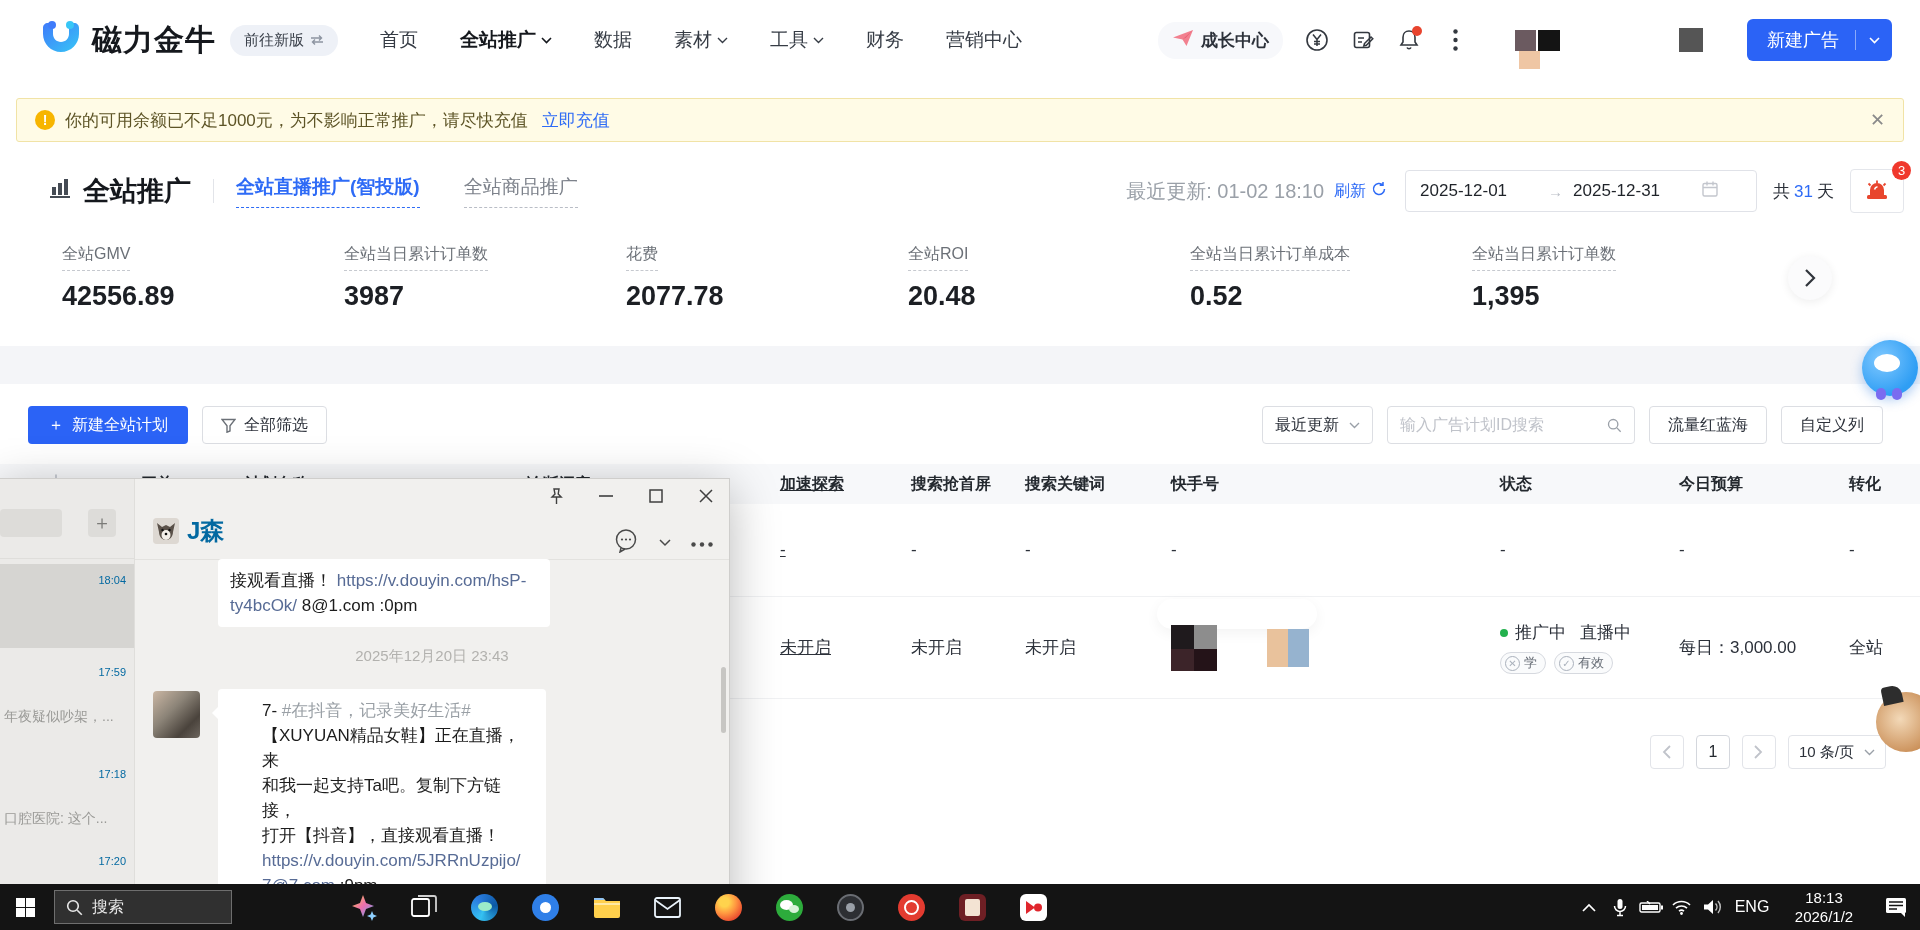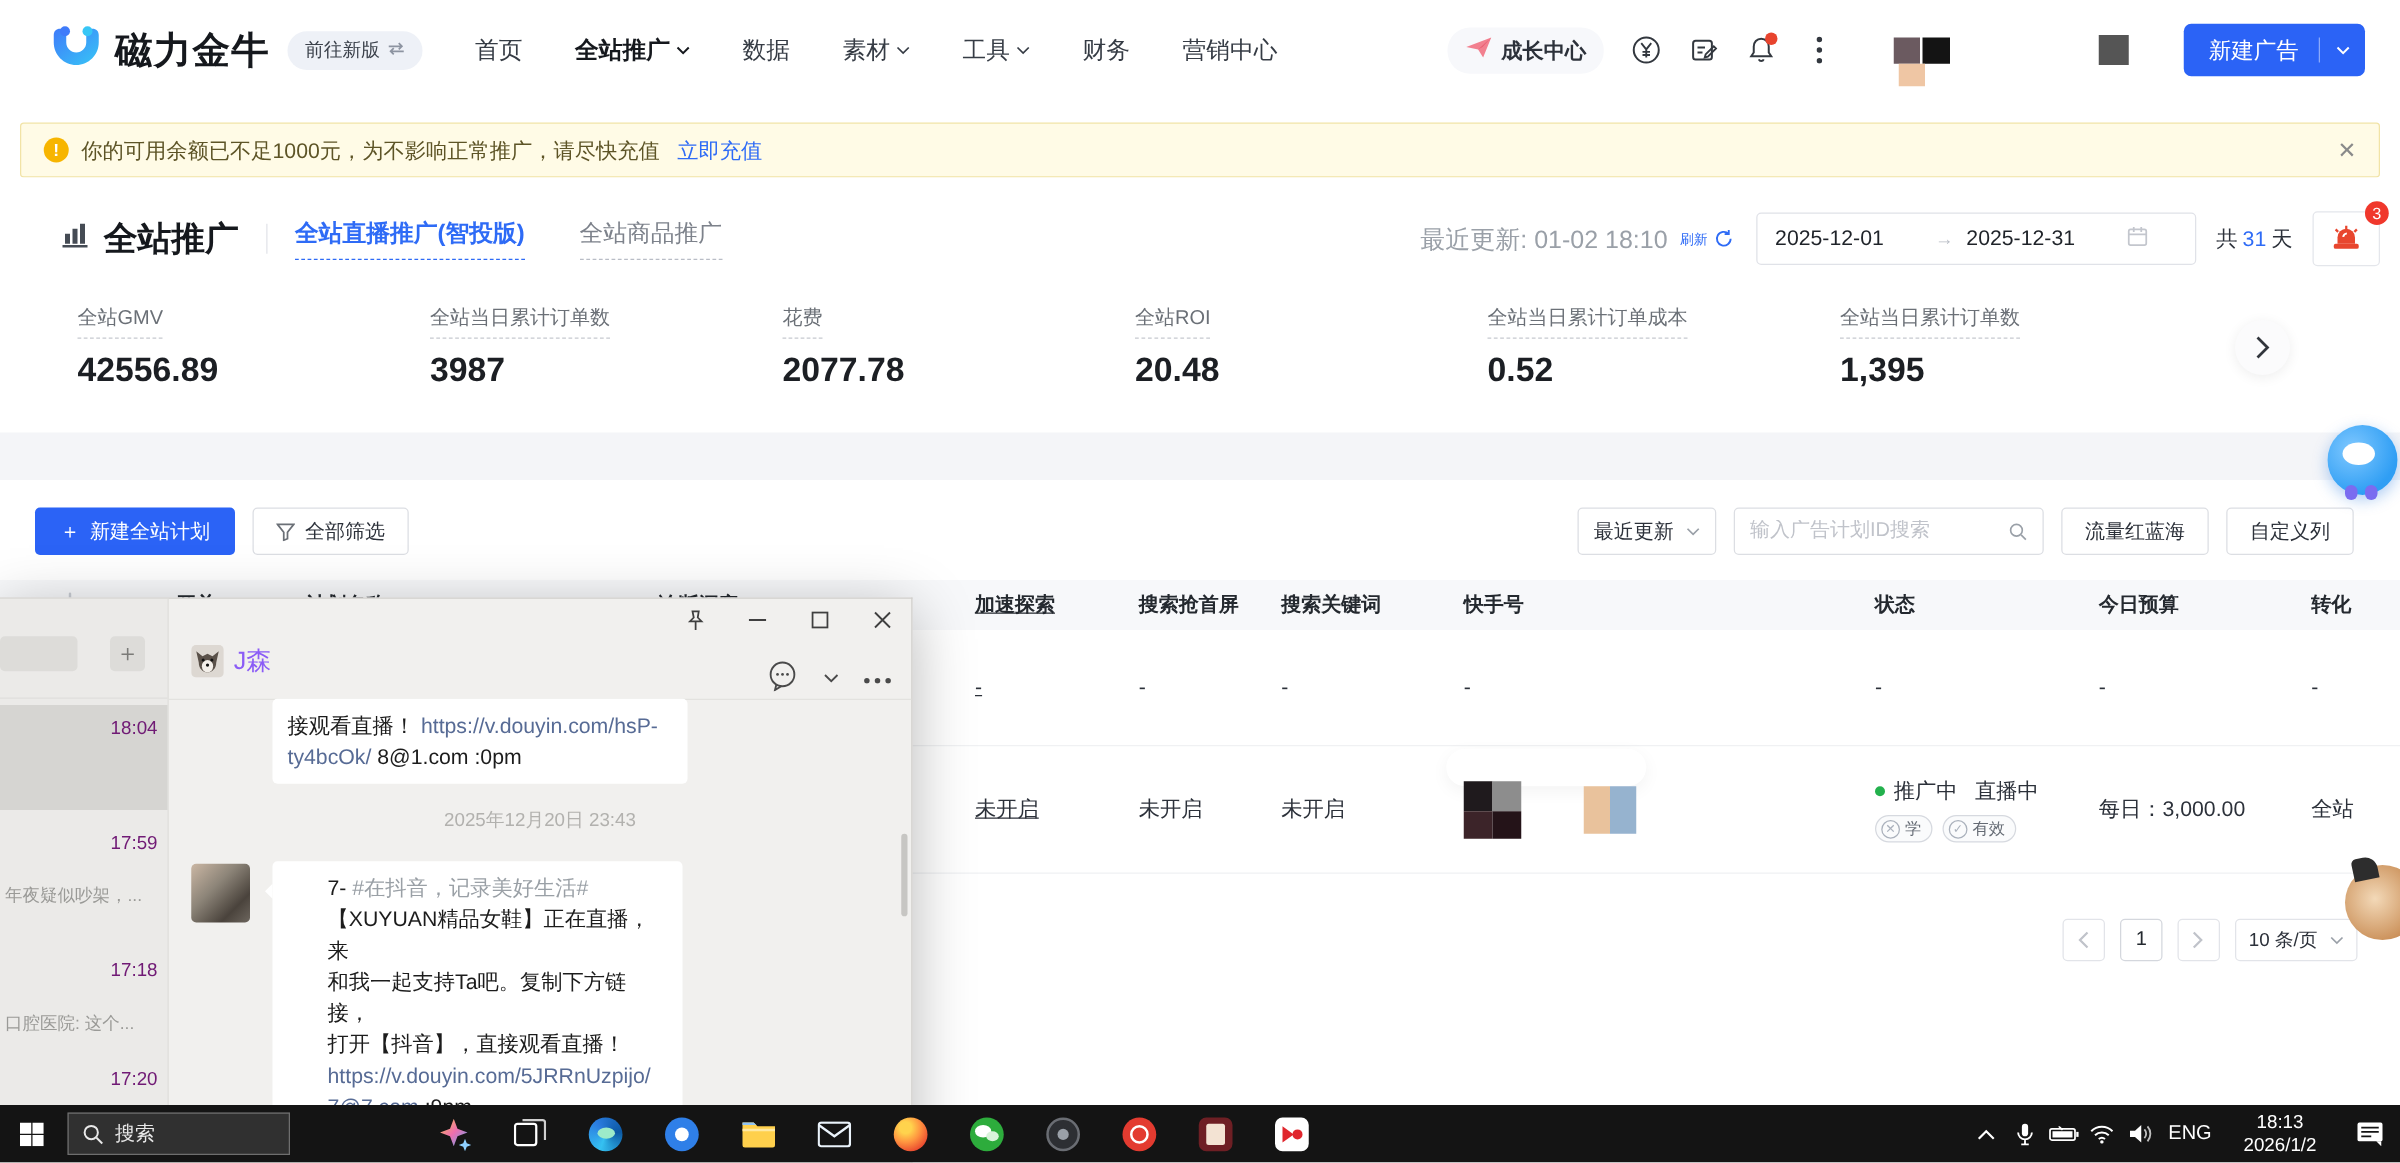--- a/index.html
+++ b/index.html
@@ -38,21 +38,21 @@
   
   .sec-top { background:#fff; padding:26px 0 0 47px; }
   .ph-row { display:flex; align-items:center; height:46px; }
   .ph-title { display:flex; align-items:center; gap:10px; font-size:27px; font-weight:700; color:#15181d; }
   .vdiv { width:1px; height:24px; background:#e2e4e9; margin:0 22px; }
   .tab { font-size:19px; padding-bottom:7px; border-bottom:1px dashed #b9bdc6; color:#7d828b; cursor:pointer; white-space:nowrap; }
   .tab + .tab { margin-left:44px; }
   .tab.active { color:#2e6bf6; border-bottom-color:#2e6bf6; font-weight:700; }
   .ph-right { margin-left:auto; display:flex; align-items:center; padding-right:16px; }
   .upd { font-size:20px; color:#9aa0a8; }
-  .refresh { display:flex; align-items:center; gap:5px; font-size:11px; color:#2e6bf6; margin-left:10px; cursor:pointer; }
+  .refresh { display:flex; gap:5px; font-size:16px; color:#2e6bf6; margin-left:10px; cursor:pointer; }
   .datepicker { margin-left:18px; width:352px; height:42px; border:1px solid #e0e2e8; border-radius:4px; display:flex; align-items:center; padding:0 14px; gap:10px; }
   .datepicker input { border:none; outline:none; width:118px; font-size:17px; color:#1f2329; font-family:inherit; background:transparent; }
   .dp-arrow { color:#b9bdc6; font-size:15px; flex:none; }
   .days { margin-left:16px; font-size:17px; color:#2c313a; white-space:nowrap; }
   .days b { color:#2e6bf6; font-weight:400; padding:0 4px; }
   .alarm-btn { margin-left:16px; width:54px; height:44px; border:1px solid #e4e6eb; border-radius:4px; display:flex; align-items:center; justify-content:center; position:relative; cursor:pointer; background:#fff; }
   .alarm-badge { position:absolute; top:-9px; right:-8px; min-width:19px; height:19px; border-radius:10px; background:#f0382c; color:#fff; font-size:13px; display:flex; align-items:center; justify-content:center; padding:0 4px; }
 
   
   .stats-row { display:flex; align-items:flex-start; margin-top:30px; padding:0 0 34px 15px; }
@@ -108,28 +108,28 @@
   .mascot-b::before { content:""; position:absolute; left:6px; top:-6px; width:20px; height:18px; background:#2d2d2d; border-radius:4px 10px 0 0; transform:rotate(-12deg); }
 
   
   .chat-win { position:absolute; left:0; top:478px; width:730px; height:452px; background:#f1f0ee; box-shadow:0 10px 46px rgba(0,0,0,.28); border:1px solid #cfcecc; border-left:none; z-index:50; }
   .chat-list { position:absolute; left:0; top:0; bottom:0; width:135px; background:#ebeae8; border-right:1px solid #dfdedb; }
   .list-head { position:absolute; top:0; left:0; right:0; height:80px; border-bottom:1px solid #dfdedb; }
   .stub-search { position:absolute; left:0; top:30px; width:62px; height:28px; background:#dddcd9; border-radius:4px; }
   .plus-btn { position:absolute; left:88px; top:30px; width:28px; height:28px; background:#dddcd9; border-radius:4px; display:flex; align-items:center; justify-content:center; color:#7b7b78; font-size:19px; cursor:pointer; }
   .chat-item { position:absolute; left:0; right:0; height:84px; cursor:pointer; }
   .chat-item.selected { background:#d6d5d2; }
-  .ci-time { position:absolute; right:8px; top:10px; font-size:15px; color:#701a75; }
+  .ci-time { position:absolute; right:8px; top:10px; font-size:11px; color:#0369a1; }
   .ci-prev { position:absolute; left:4px; top:52px; right:4px; font-size:14px; color:#9a9a97; white-space:nowrap; overflow:hidden; }
   .chat-main { position:absolute; left:135px; right:0; top:0; bottom:0; }
   .win-ctl { position:absolute; top:8px; right:14px; display:flex; gap:32px; align-items:center; color:#3f3f3f; }
   .win-ctl .wc { width:18px; height:18px; display:flex; align-items:center; justify-content:center; cursor:pointer; }
   .title-row { position:absolute; top:36px; left:18px; display:flex; align-items:center; gap:8px; }
   .wolf-av { width:26px; height:26px; border-radius:4px; background:#e9e6e2; position:relative; overflow:hidden; flex:none; }
-  .chat-name { font-size:20px; color:#8b5cf6; }
+  .chat-name { font-size:24px; color:#0369a1;font-weight:bold; }
   .sub-ctl { position:absolute; top:48px; right:16px; display:flex; align-items:center; gap:20px; color:#4a4a4a; }
   .chat-div { position:absolute; left:0; right:0; top:80px; border-top:1px solid #e3e2df; }
   .bubble { position:absolute; background:#fff; border-radius:4px; font-size:17px; line-height:25px; color:#1c1c1c; padding:9px 12px; }
   .bubble .lnk { color:#576b95; }
   .bubble .hash { color:#9aa0a6; }
   .bub1 { left:83px; top:80px; width:332px; }
   .date-div { position:absolute; top:168px; left:0; right:0; text-align:center; font-size:15px; color:#b2b1ae; }
   .msg2-av { position:absolute; left:18px; top:212px; width:47px; height:47px; border-radius:4px; background:linear-gradient(135deg,#cbb7a4 0%,#8c8478 40%,#4a433c 75%,#6d665e 100%); }
   .bub2 { left:83px; top:210px; width:328px;padding-left:44px; }
   .bub2::before { content:""; position:absolute; left:-6px; top:18px; border:6px solid transparent; border-right-color:#fff; border-left:none; }

